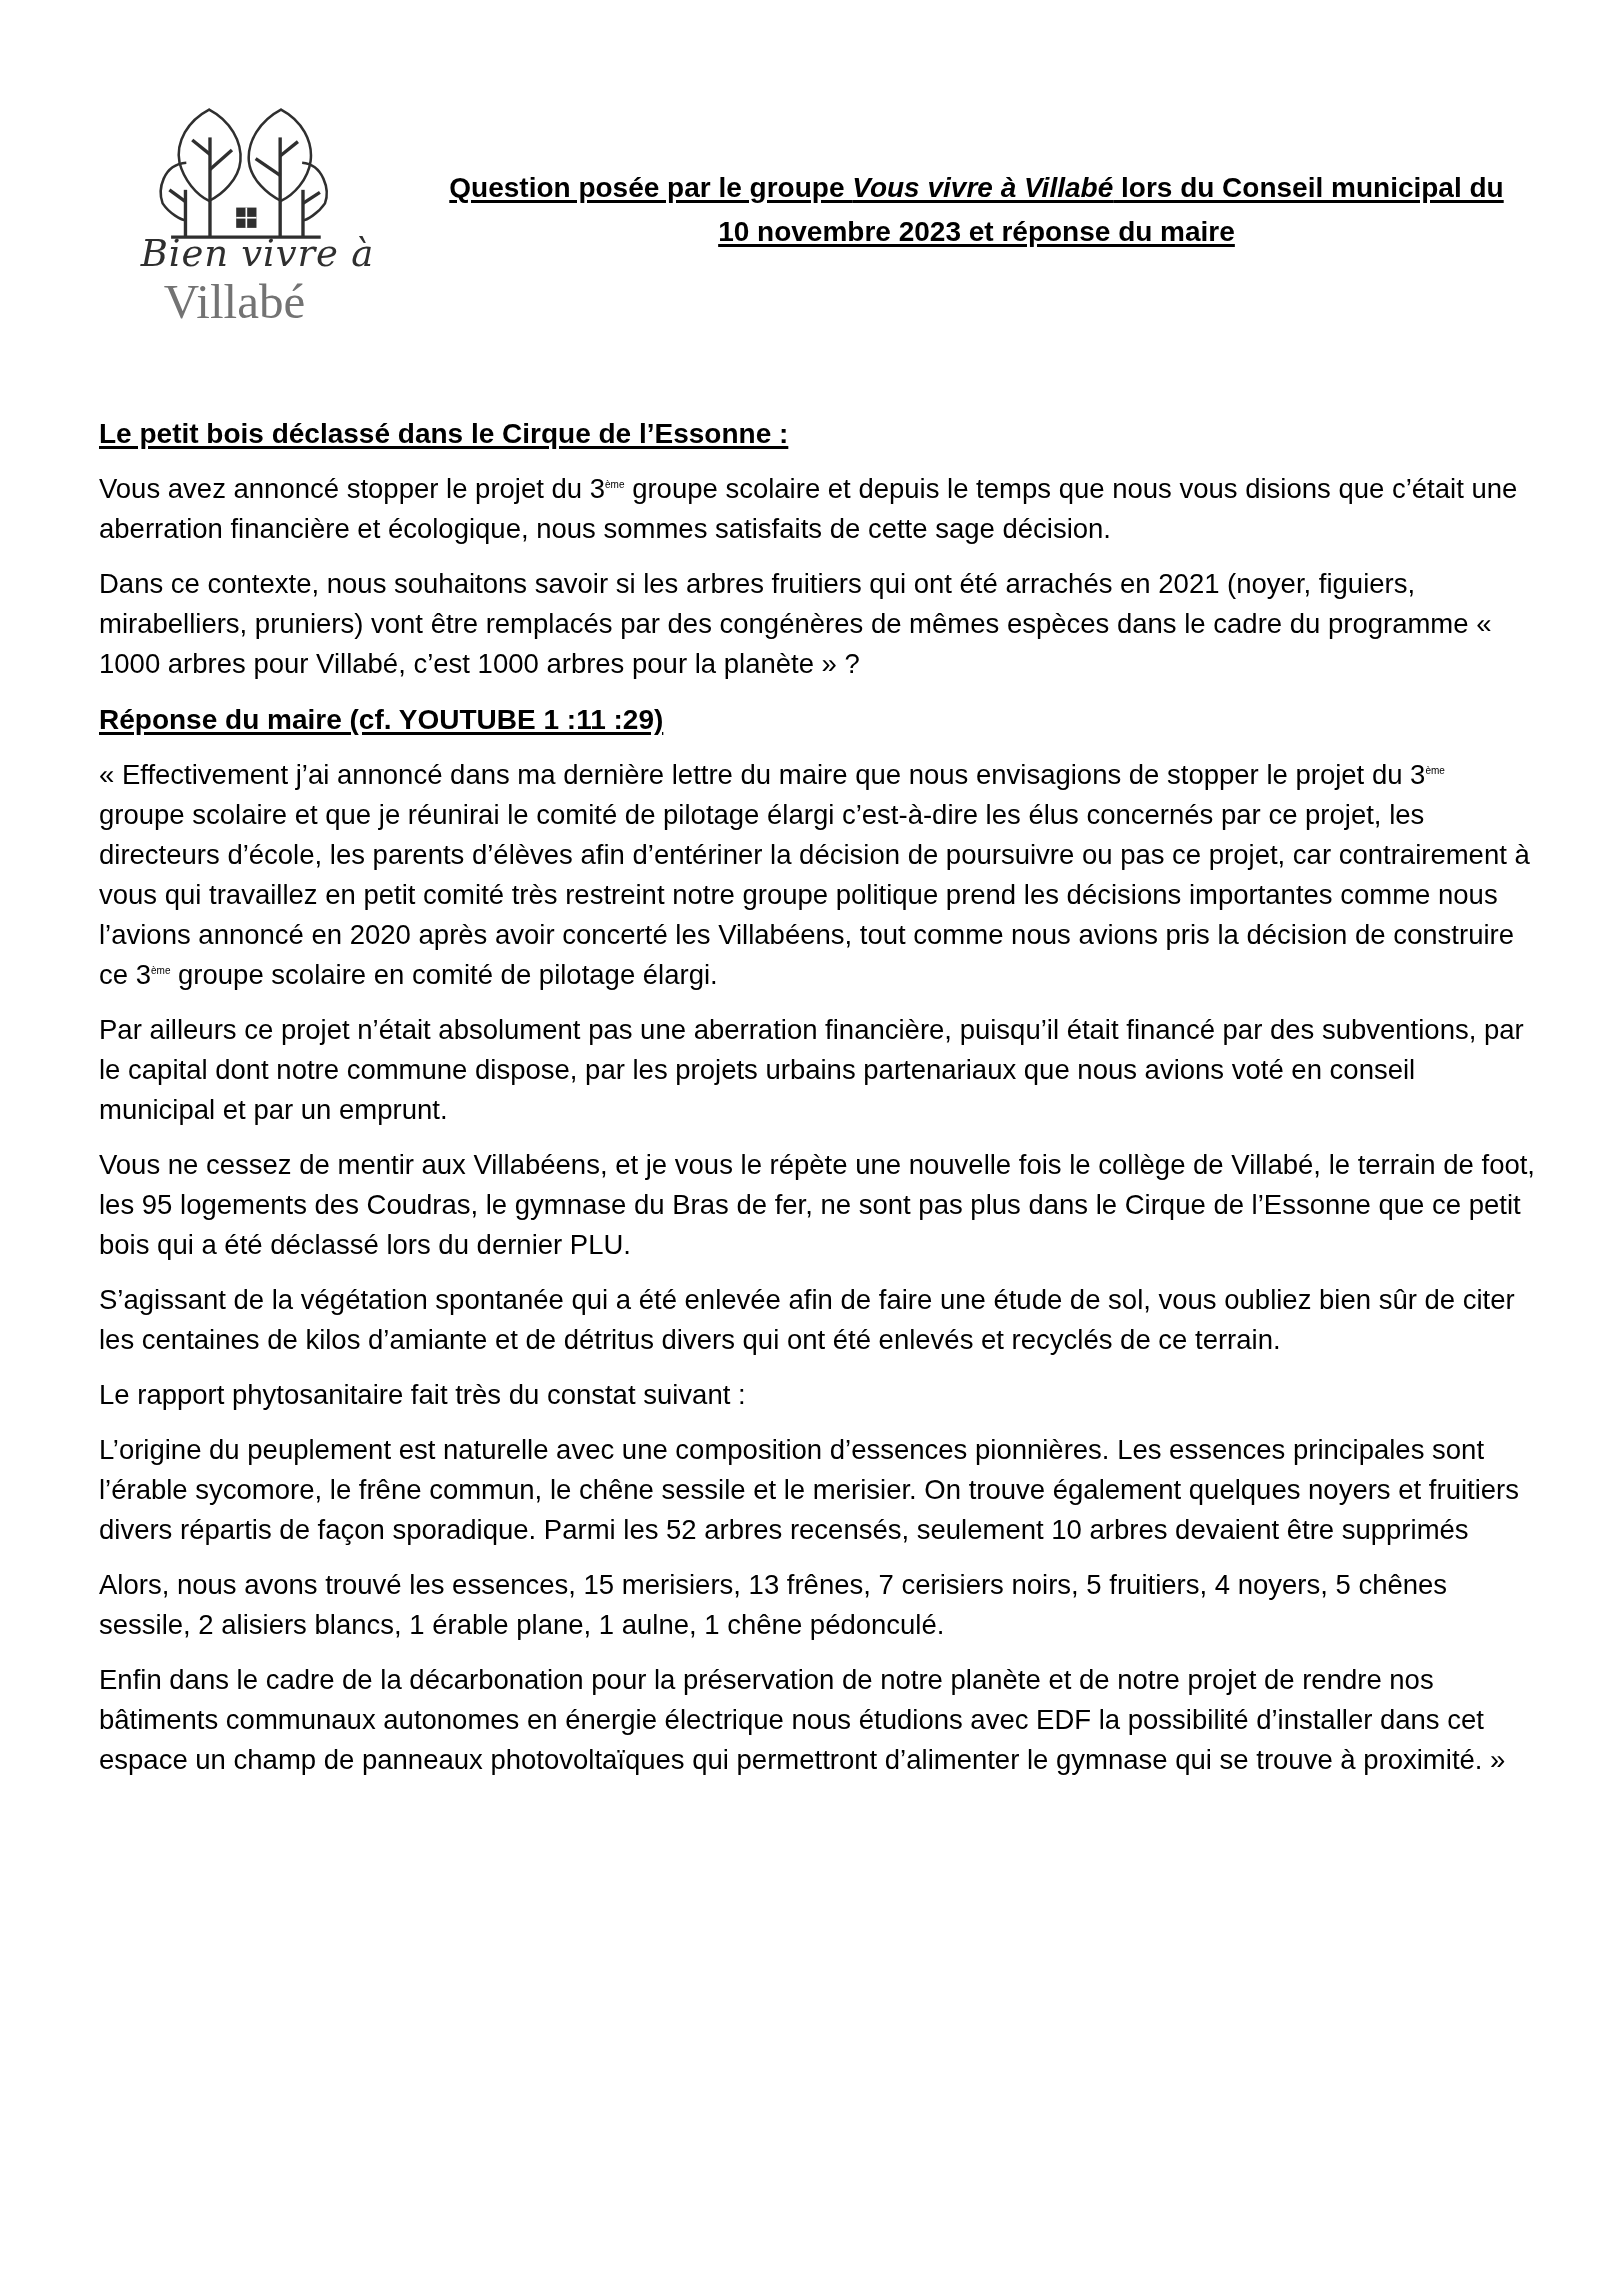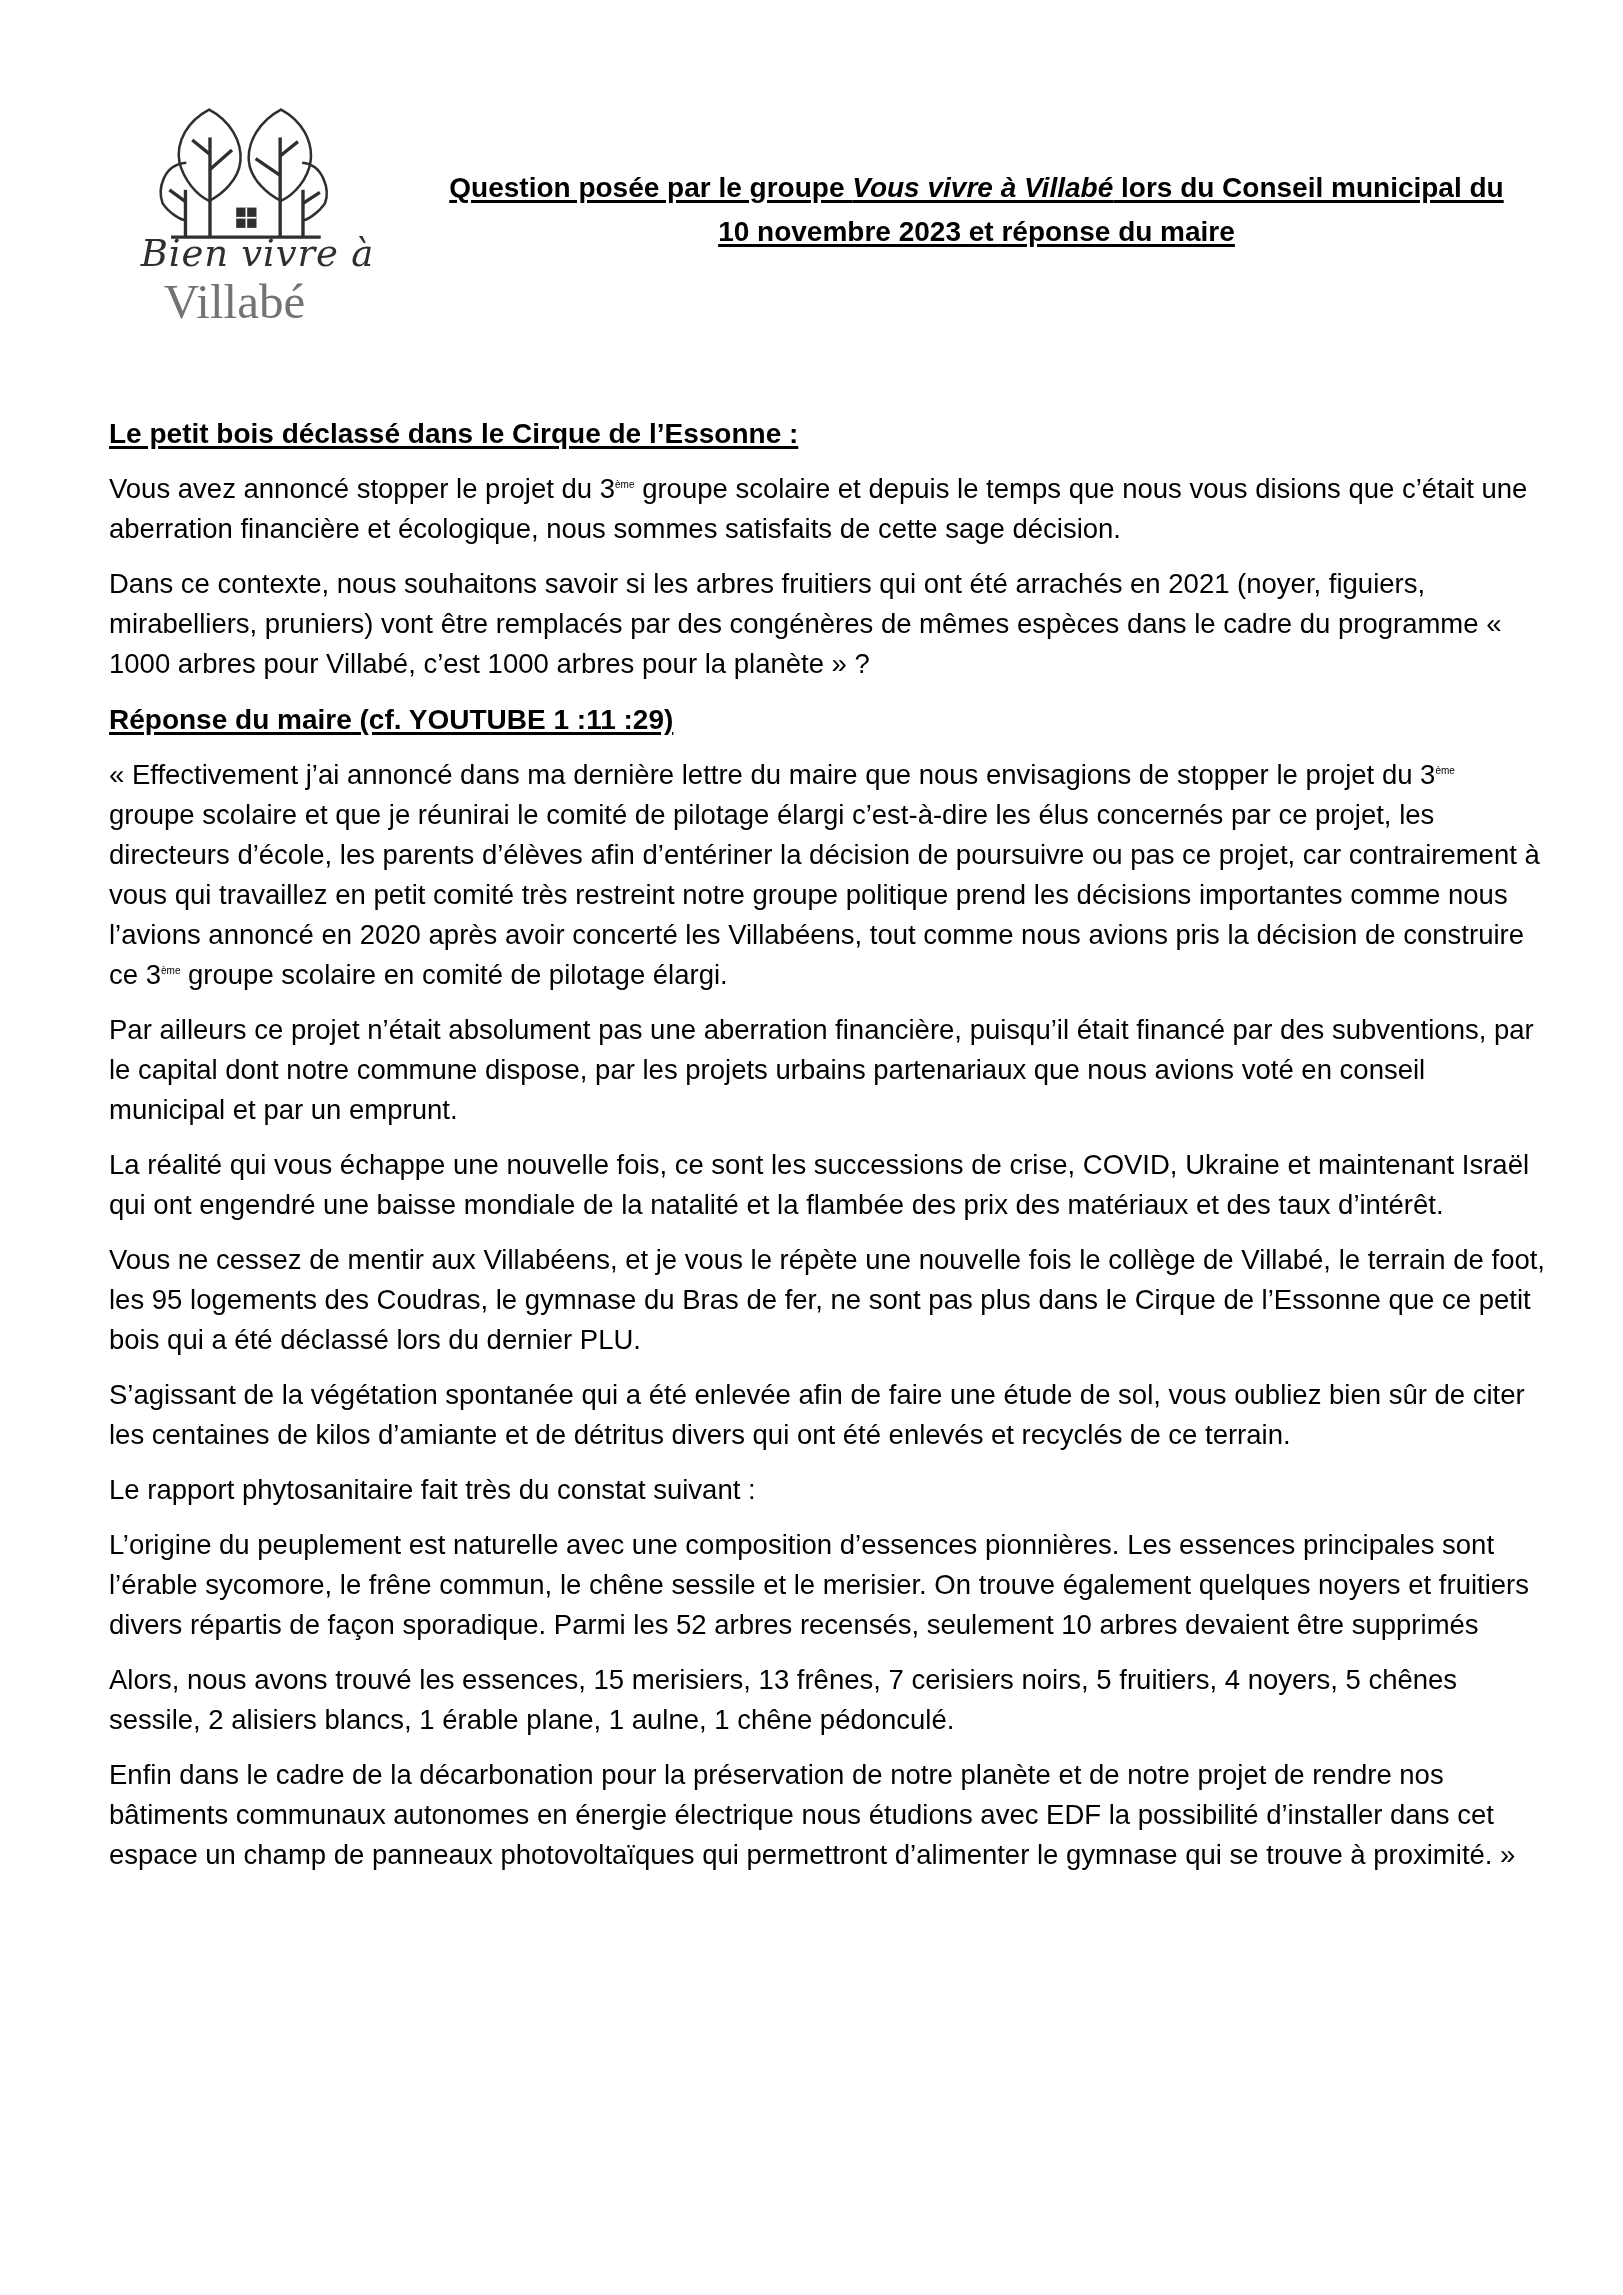--- a/index.html
+++ b/index.html
@@ -8,21 +8,21 @@
   .logo { position: absolute; left: 95px; top: 95px; width: 279px; height: 237px; }
   .logo svg { width: 100%; height: 100%; }
   .logo-script { position: absolute; left: 0; top: 137px; width: 279px; text-align: right;
                  font-family: "DejaVu Serif", serif; font-style: italic; font-size: 37px; color: #2f2f2f; letter-spacing: 0.8px; }
   .logo-name { position: absolute; left: 0; top: 178px; width: 279px; text-align: center;
                font-family: "Liberation Serif", serif; font-size: 49px; color: #737373; }
   .header-title { position: absolute; left: 389px; top: 166px; width: 1175px; text-align: center;
                   font-size: 28px; font-weight: bold; line-height: 44px; text-decoration: underline;
                   text-decoration-thickness: 2.5px; text-underline-offset: 3.4px; }
   .header-title i { font-style: italic; }
-  .content { position: absolute; left: 109px; top: 413px; width: 1437px; }
+  .content { position: absolute; left: 99px; top: 413px; width: 1437px; }
   .section-heading { font-size: 28px; font-weight: bold; text-decoration: underline;
                      text-decoration-thickness: 2.5px; text-underline-offset: 3.4px;
                      margin: 0 0 15px 0; line-height: 41px; }
   p { font-size: 27.5px; line-height: 40px; margin: 0 0 15px 0; }
   sup { font-size: 10px; line-height: 0; vertical-align: super; }
 </style>
 </head>
 <body>
 
 <div class="logo">
@@ -68,21 +68,20 @@
 
   <p><span>Vous avez annoncé stopper le projet du 3</span><sup>ème</sup><span> groupe scolaire et depuis le temps que nous vous disions que c’était une aberration financière et écologique, nous sommes satisfaits de cette sage décision.</span></p>
 
   <p>Dans ce contexte, nous souhaitons savoir si les arbres fruitiers qui ont été arrachés en 2021 (noyer, figuiers, mirabelliers, pruniers) vont être remplacés par des congénères de mêmes espèces dans le cadre du programme « 1000 arbres pour Villabé, c’est 1000 arbres pour la planète » ?</p>
 
   <div class="section-heading">Réponse du maire (cf. YOUTUBE 1 :11 :29)</div>
 
   <p><span>« Effectivement j’ai annoncé dans ma dernière lettre du maire que nous envisagions de stopper le projet du 3</span><sup>ème</sup><span> groupe scolaire et que je réunirai le comité de pilotage élargi c’est-à-dire les élus concernés par ce projet, les directeurs d’école, les parents d’élèves afin d’entériner la décision de poursuivre ou pas ce projet, car contrairement à vous qui travaillez en petit comité très restreint notre groupe politique prend les décisions importantes comme nous l’avions annoncé en 2020 après avoir concerté les Villabéens, tout comme nous avions pris la décision de construire ce 3</span><sup>ème</sup><span> groupe scolaire en comité de pilotage élargi.</span></p>
 
   <p>Par ailleurs ce projet n’était absolument pas une aberration financière, puisqu’il était financé par des subventions, par le capital dont notre commune dispose, par les projets urbains partenariaux que nous avions voté en conseil municipal et par un emprunt.</p>
-  <p>La réalité qui vous échappe une nouvelle fois, ce sont les successions de crise, COVID, Ukraine et maintenant Israël qui ont engendré une baisse mondiale de la natalité et la flambée des prix des matériaux et des taux d’intérêt.</p>
   <p>Vous ne cessez de mentir aux Villabéens, et je vous le répète une nouvelle fois le collège de Villabé, le terrain de foot, les 95 logements des Coudras, le gymnase du Bras de fer, ne sont pas plus dans le Cirque de l’Essonne que ce petit bois qui a été déclassé lors du dernier PLU.</p>
   <p>S’agissant de la végétation spontanée qui a été enlevée afin de faire une étude de sol, vous oubliez bien sûr de citer les centaines de kilos d’amiante et de détritus divers qui ont été enlevés et recyclés de ce terrain.</p>
   <p>Le rapport phytosanitaire fait très du constat suivant :</p>
   <p>L’origine du peuplement est naturelle avec une composition d’essences pionnières. Les essences principales sont l’érable sycomore, le frêne commun, le chêne sessile et le merisier. On trouve également quelques noyers et fruitiers divers répartis de façon sporadique. Parmi les 52 arbres recensés, seulement 10 arbres devaient être supprimés</p>
   <p>Alors, nous avons trouvé les essences, 15 merisiers, 13 frênes, 7 cerisiers noirs, 5 fruitiers, 4 noyers, 5 chênes sessile, 2 alisiers blancs, 1 érable plane, 1 aulne, 1 chêne pédonculé.</p>
   <p>Enfin dans le cadre de la décarbonation pour la préservation de notre planète et de notre projet de rendre nos bâtiments communaux autonomes en énergie électrique nous étudions avec EDF la possibilité d’installer dans cet espace un champ de panneaux photovoltaïques qui permettront d’alimenter le gymnase qui se trouve à proximité. »</p>
 </div>
 
 
 </body></html>

